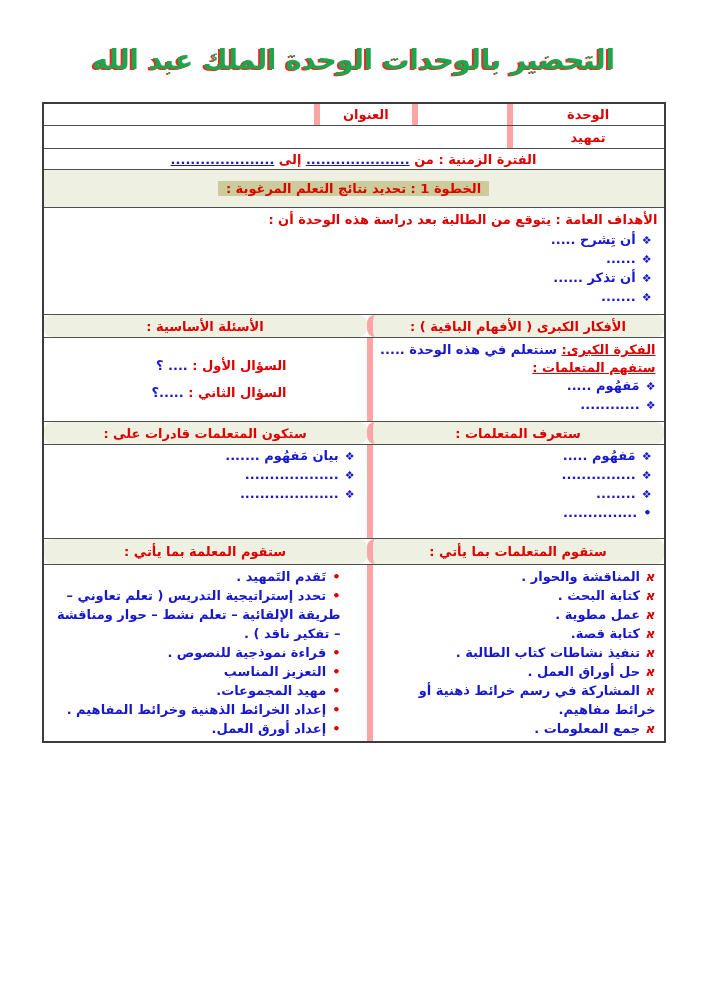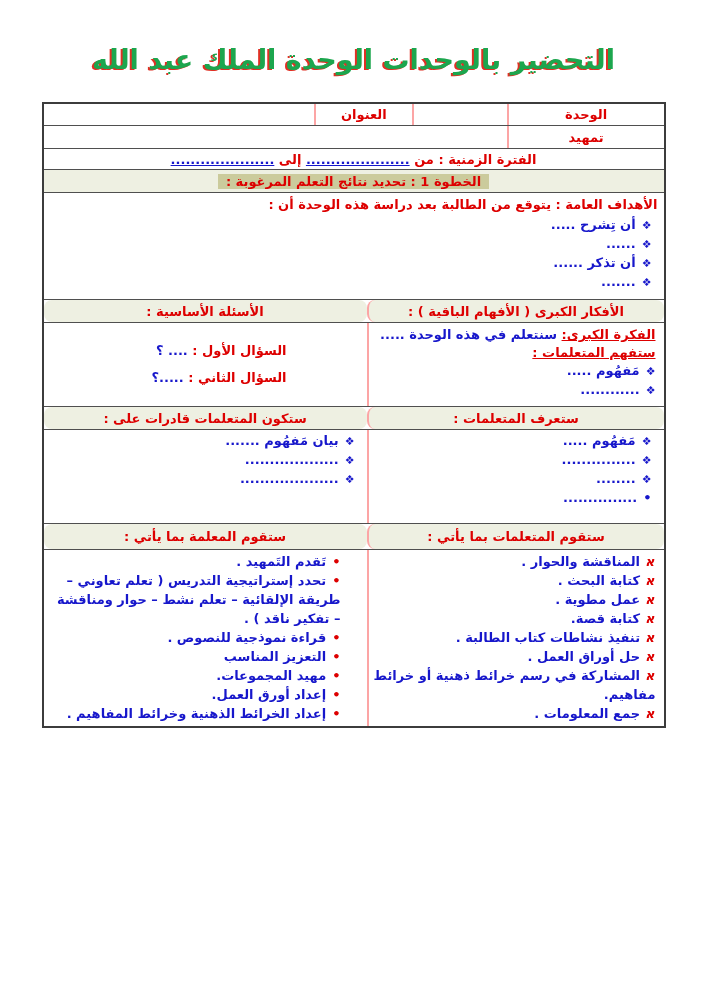--- a/index.html
+++ b/index.html
@@ -12,32 +12,32 @@
     text-align:center;color:#1CA64E;font-size:27px;line-height:1.2;
     margin:44px 30px 0;text-shadow:-2px 1px 0 #E03024;
   }
   .tbl{
     width:620px;margin:26px auto 0;border:2px solid #3c3c3c;
     direction:rtl;font-size:13px;color:#000;background:#fff;
   }
   .row{display:flex;border-bottom:1px solid #4f4f4f;box-sizing:border-box;background:#fff;}
   .row:last-child{border-bottom:none;}
   .cell{box-sizing:border-box;padding:1px 6px;min-width:0;}
-  .cell:not(:last-child){border-left:2px solid #fca5a5;}
+  .cell:not(:last-child){border-left:6px solid #fca5a5;}
   .vcenter{display:flex;align-items:center;}
   .center{justify-content:center;text-align:center;}
   .red{color:#DD0000;}
   .blue{color:#1717CB;}
   .u{text-decoration:underline;}
   .hdrbg{background:#EEF0E2;}
   .hl{background:#CBCB9C;padding:0 8px;}
   .r1{height:22px;}
   .r2{height:23px;}
   .r3{height:21px;align-items:center;justify-content:center;text-align:center;}
-  .r4{height:23px;align-items:center;justify-content:center;text-align:center;}
+  .r4{height:38px;align-items:center;justify-content:center;text-align:center;}
   .r5{min-height:107px;display:block;}
   .rh{height:23px;}
   .rh .cell{display:flex;align-items:center;justify-content:center;text-align:center;border-radius:8px;}
   .r7{min-height:84px;}
   .r9{min-height:94px;}
   .r10{height:26px;}
   .r11{min-height:176px;}
   .w-r{width:47.9%;}
   .w-l{width:52.1%;}
   .c1{width:25.3%;}
@@ -166,19 +166,19 @@
         <div class="li"><span class="bullet b-pen">א</span><span class="blue">حل أوراق العمل .</span></div>
         <div class="li"><span class="bullet b-pen">א</span><span class="blue">المشاركة في رسم خرائط ذهنية أو خرائط مفاهيم.</span></div>
         <div class="li"><span class="bullet b-pen">א</span><span class="blue">جمع المعلومات .</span></div>
       </div>
       <div class="cell w-l list" style="padding-right:26px">
         <div class="li"><span class="bullet b-dot-red">•</span><span class="blue">تَقدم التَمهيد .</span></div>
         <div class="li"><span class="bullet b-dot-red">•</span><span class="blue">تحدد إستراتيجية التدريس ( تعلم تعاوني – طريقة الإلقائية – تعلم نشط – حوار ومناقشة – تفكير ناقد ) .</span></div>
         <div class="li"><span class="bullet b-dot-red">•</span><span class="blue">قراءة نموذجية للنصوص .</span></div>
         <div class="li"><span class="bullet b-dot-red">•</span><span class="blue">التعزيز المناسب</span></div>
         <div class="li"><span class="bullet b-dot-red">•</span><span class="blue">مهيد المجموعات.</span></div>
+        <div class="li"><span class="bullet b-dot-red">•</span><span class="blue">إعداد الخرائط الذهنية وخرائط المفاهيم .</span></div>
         <div class="li"><span class="bullet b-dot-red">•</span><span class="blue">إعداد أورق العمل.</span></div>
-        <div class="li"><span class="bullet b-dot-red">•</span><span class="blue">إعداد الخرائط الذهنية وخرائط المفاهيم .</span></div>
       </div>
     </div>
 
   </div>
 </div>
 
 </body></html>

